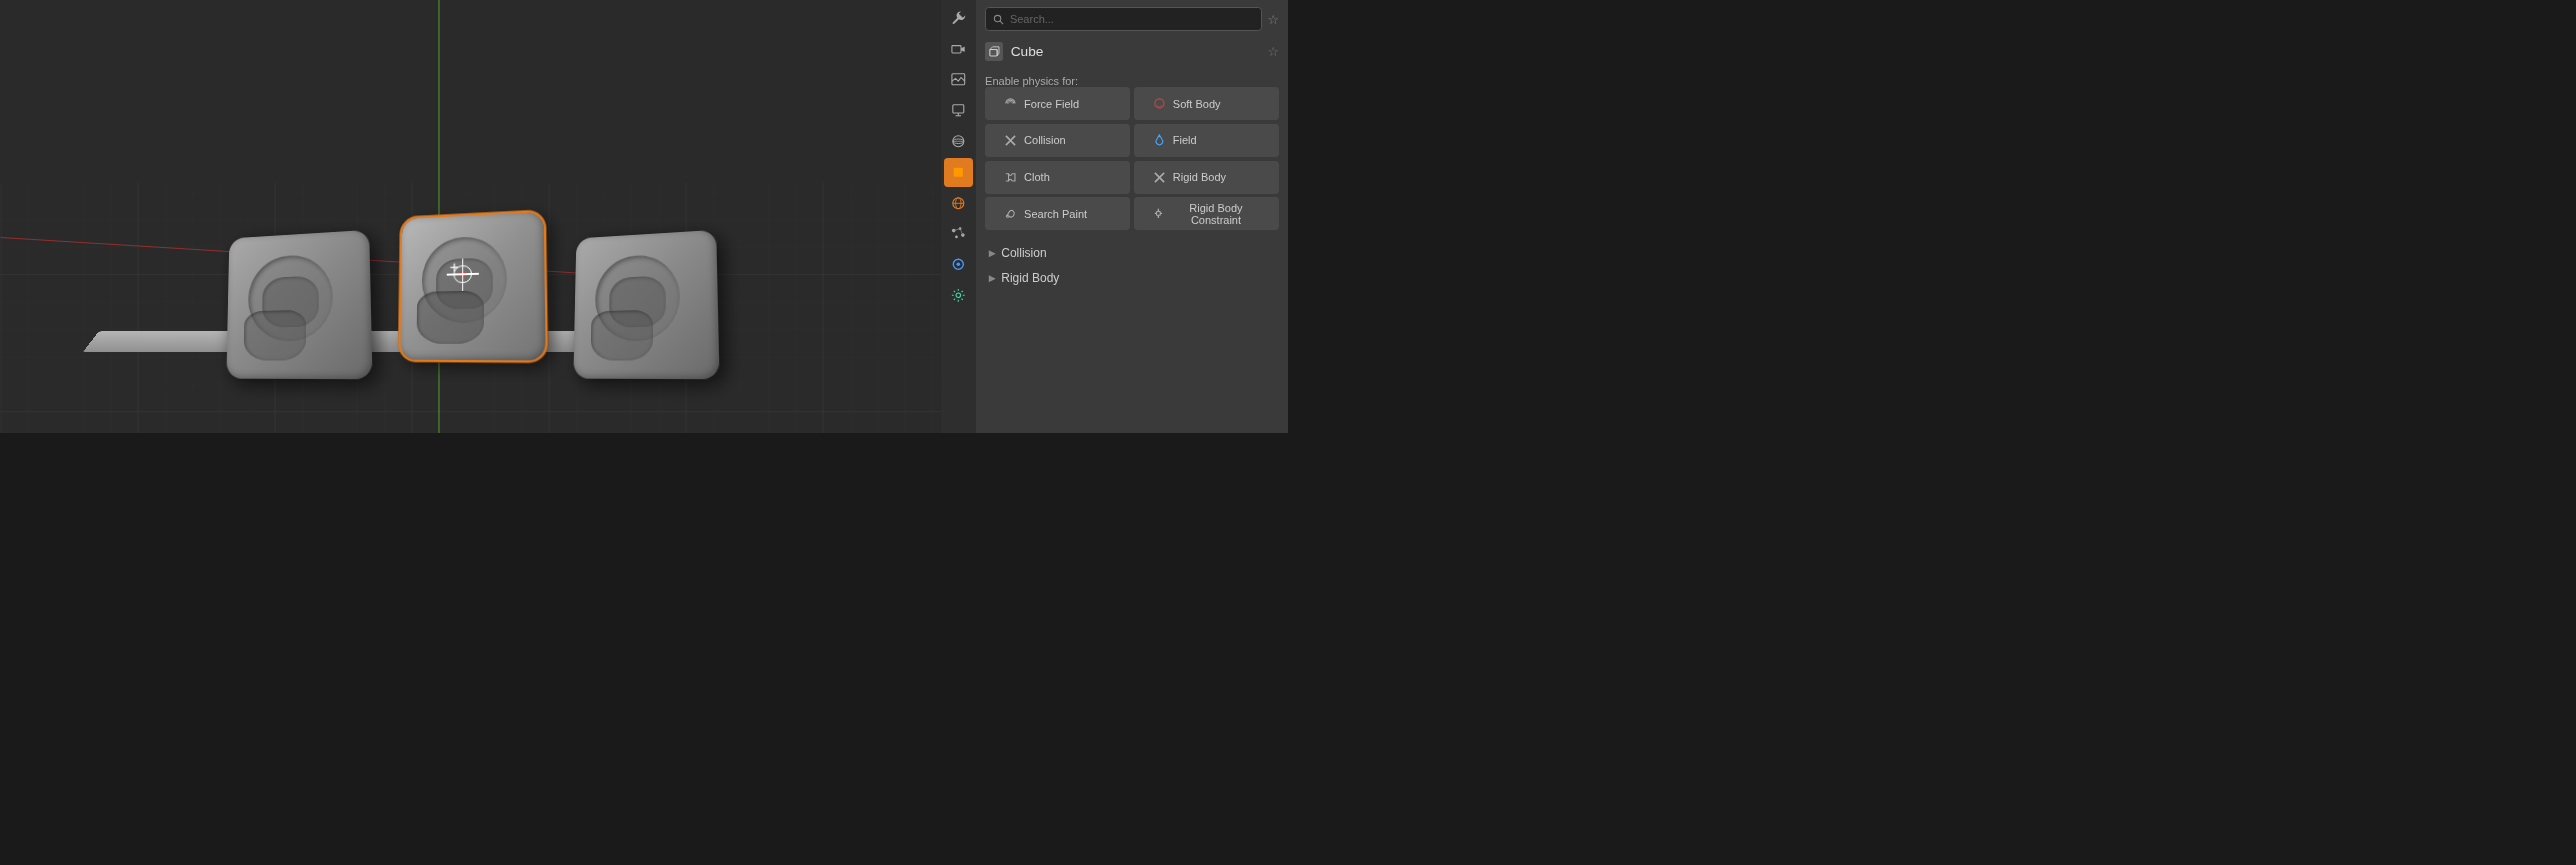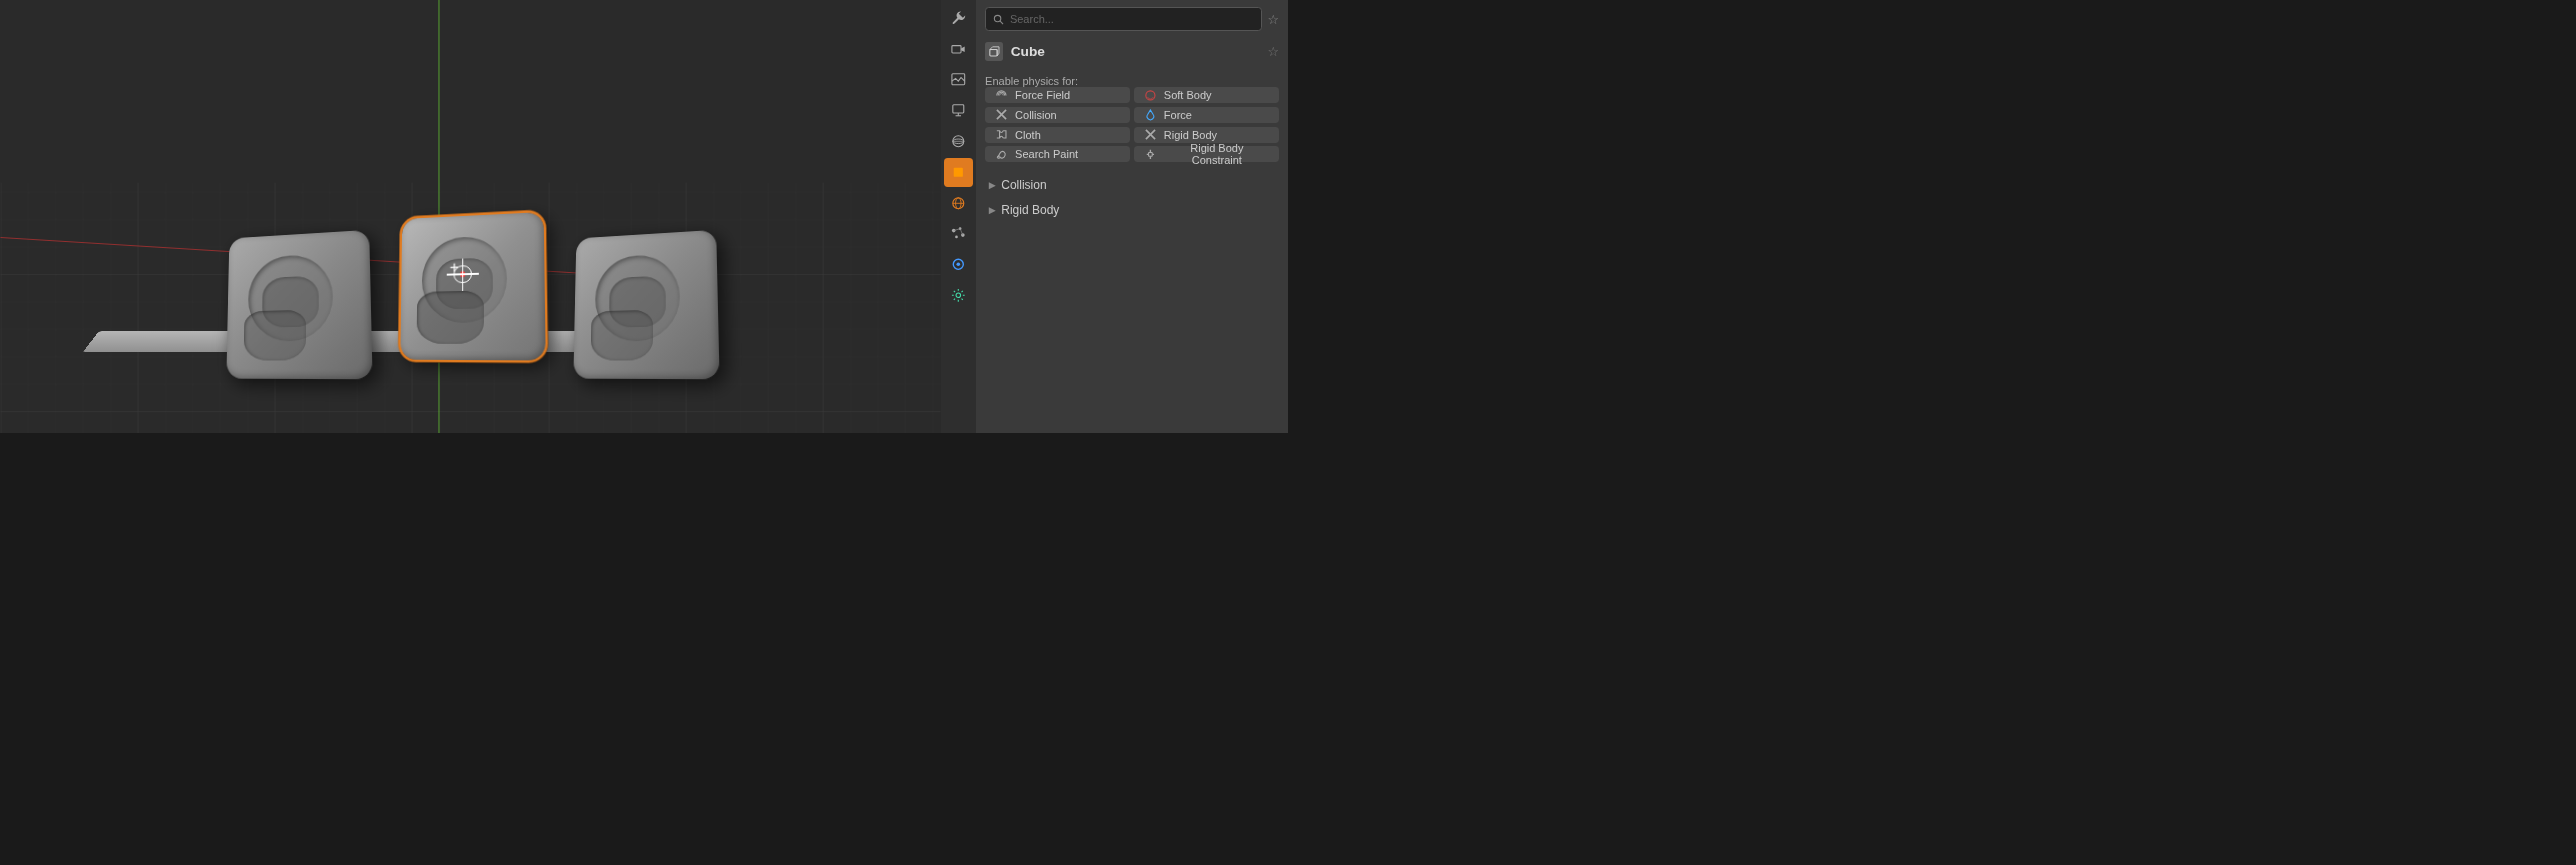--- a/index.html
+++ b/index.html
@@ -221,21 +221,21 @@
       border-radius: 2.7px;
       display: flex;
       align-items: center;
       justify-content: center;
       color: #ddd;
       font-size: 10px;
     }
     .obj-name {
       font-size: 13.7px;
       color: #ddd;
-      font-weight: 700;
+      font-weight: 400;
       text-align: center;
     }
     .obj-name-pin {
       margin-left: auto;
       color: #777;
       font-size: 12.8px;
     }
 
     
     .section-label {
@@ -246,28 +246,28 @@
 
     
     .physics-grid {
       display: grid;
       grid-template-columns: 1fr 1fr;
       gap: 3.7px;
       margin-bottom: 11px;
     }
 
     .physics-btn {
-      height: 16px;
+      height: 33px;
       background: #4a4a4a;
       border: none;
       border-radius: 3.7px;
       display: flex;
       align-items: center;
       gap: 6.4px;
-      padding: 0 9px;
+      padding: 0 18px;
       cursor: pointer;
       color: #ccc;
       font-size: 11px;
       transition: background 0.15s;
     }
 
     .physics-icon {
       width: 14.6px;
       height: 14.6px;
       display: flex;
@@ -508,21 +508,21 @@
         </span>
         <span>Collision</span>
       </button>
 
       <button class="physics-btn">
         <span class="physics-icon">
           <svg width="12.8" height="12.8" viewBox="0 0 14 14" fill="none">
             <path d="M7 1L10 6C11.5 8 11 11 7 12C3 11 2.5 8 4 6L7 1Z" fill="none" stroke="#44aaff" stroke-width="1.2"></path>
           </svg>
         </span>
-        <span>Force</span>
+        <span>Field</span>
       </button>
 
       <button class="physics-btn">
         <span class="physics-icon">
           <svg width="12.8" height="12.8" viewBox="0 0 14 14" fill="none">
             <path d="M2 3L5 3L5 11L2 11M9 3L12 3L12 11L9 11M5 3C5 3 6 5 7 5C8 5 9 3 9 3M5 11C5 11 6 9 7 9C8 9 9 11 9 11" stroke="#aaa" stroke-width="1.2" fill="none"></path>
           </svg>
         </span>
         <span>Cloth</span>
       </button>

